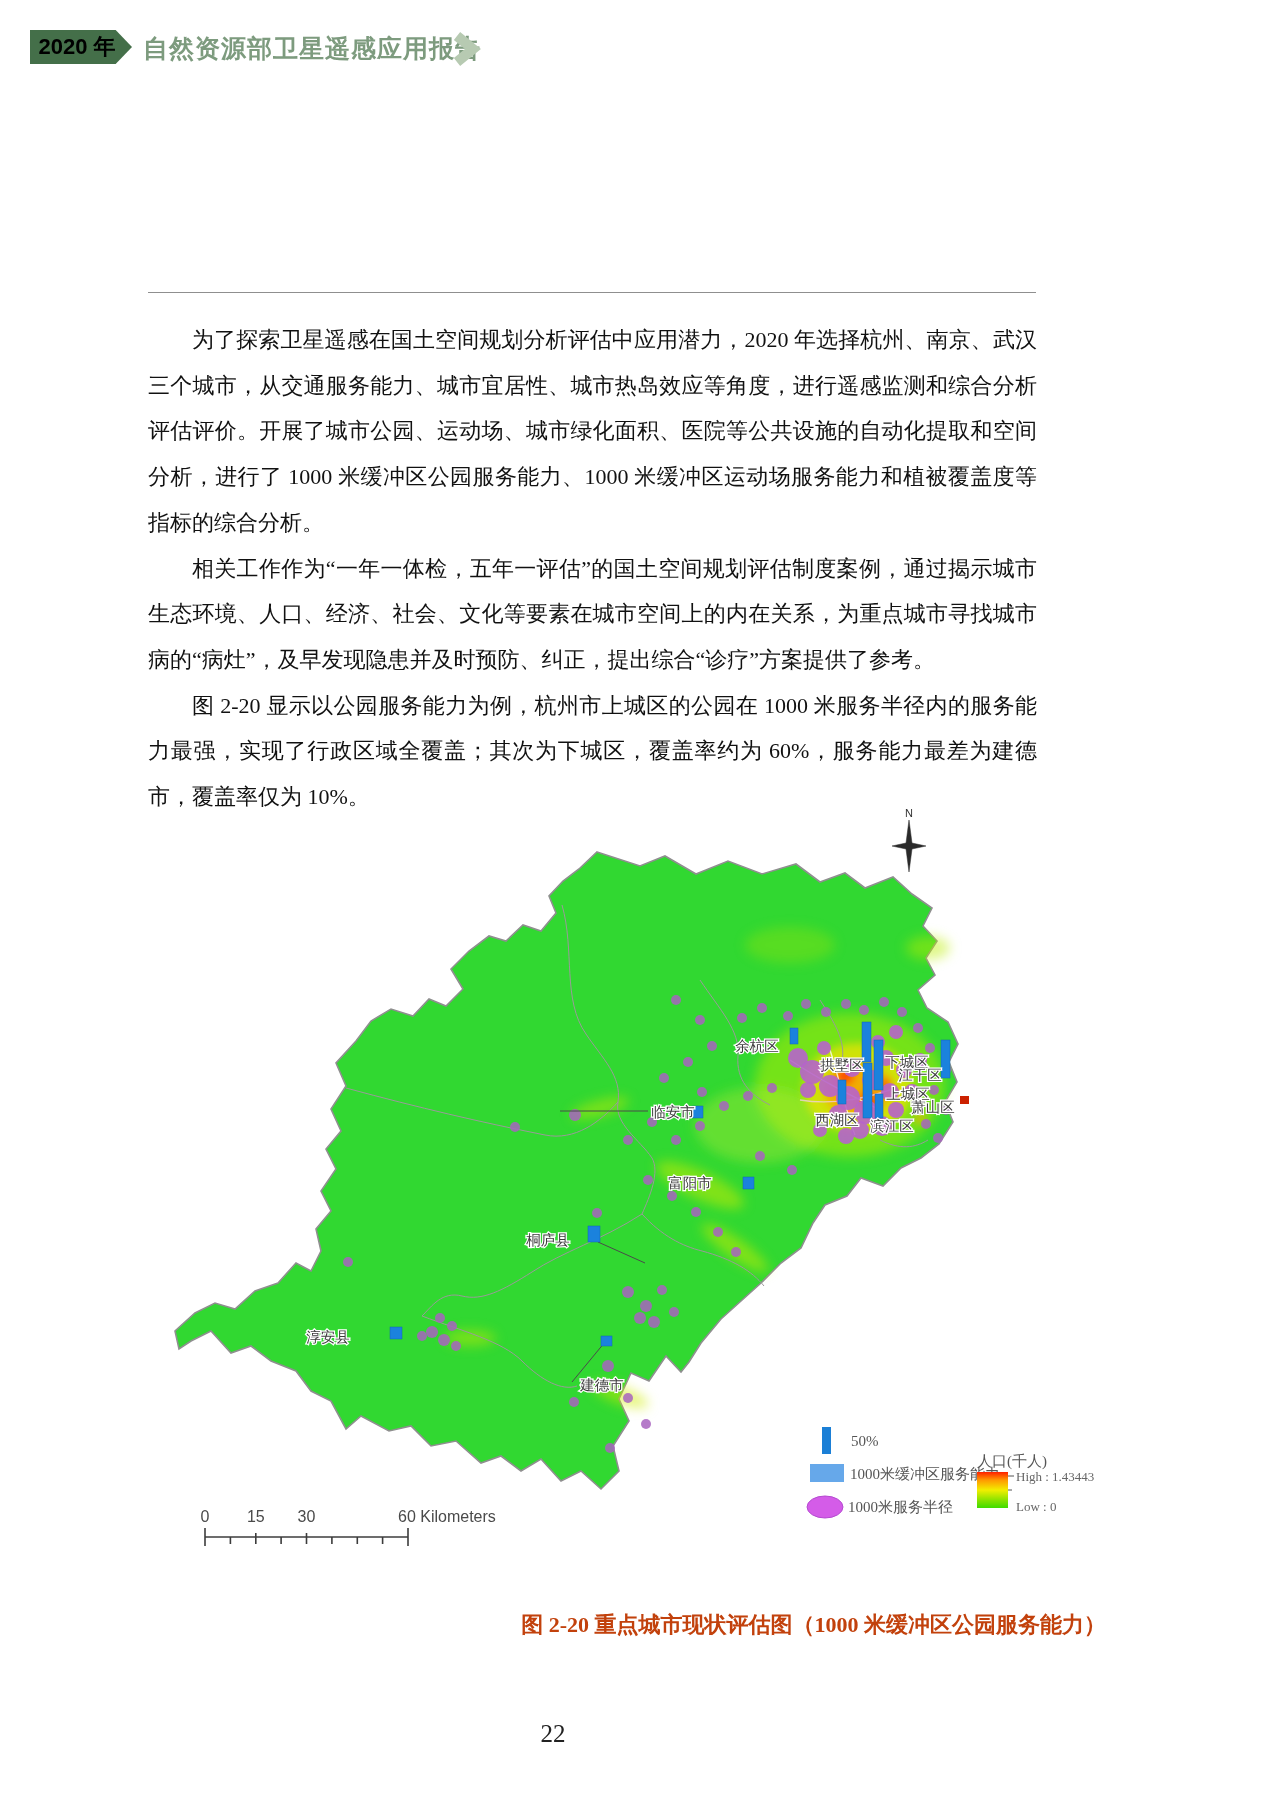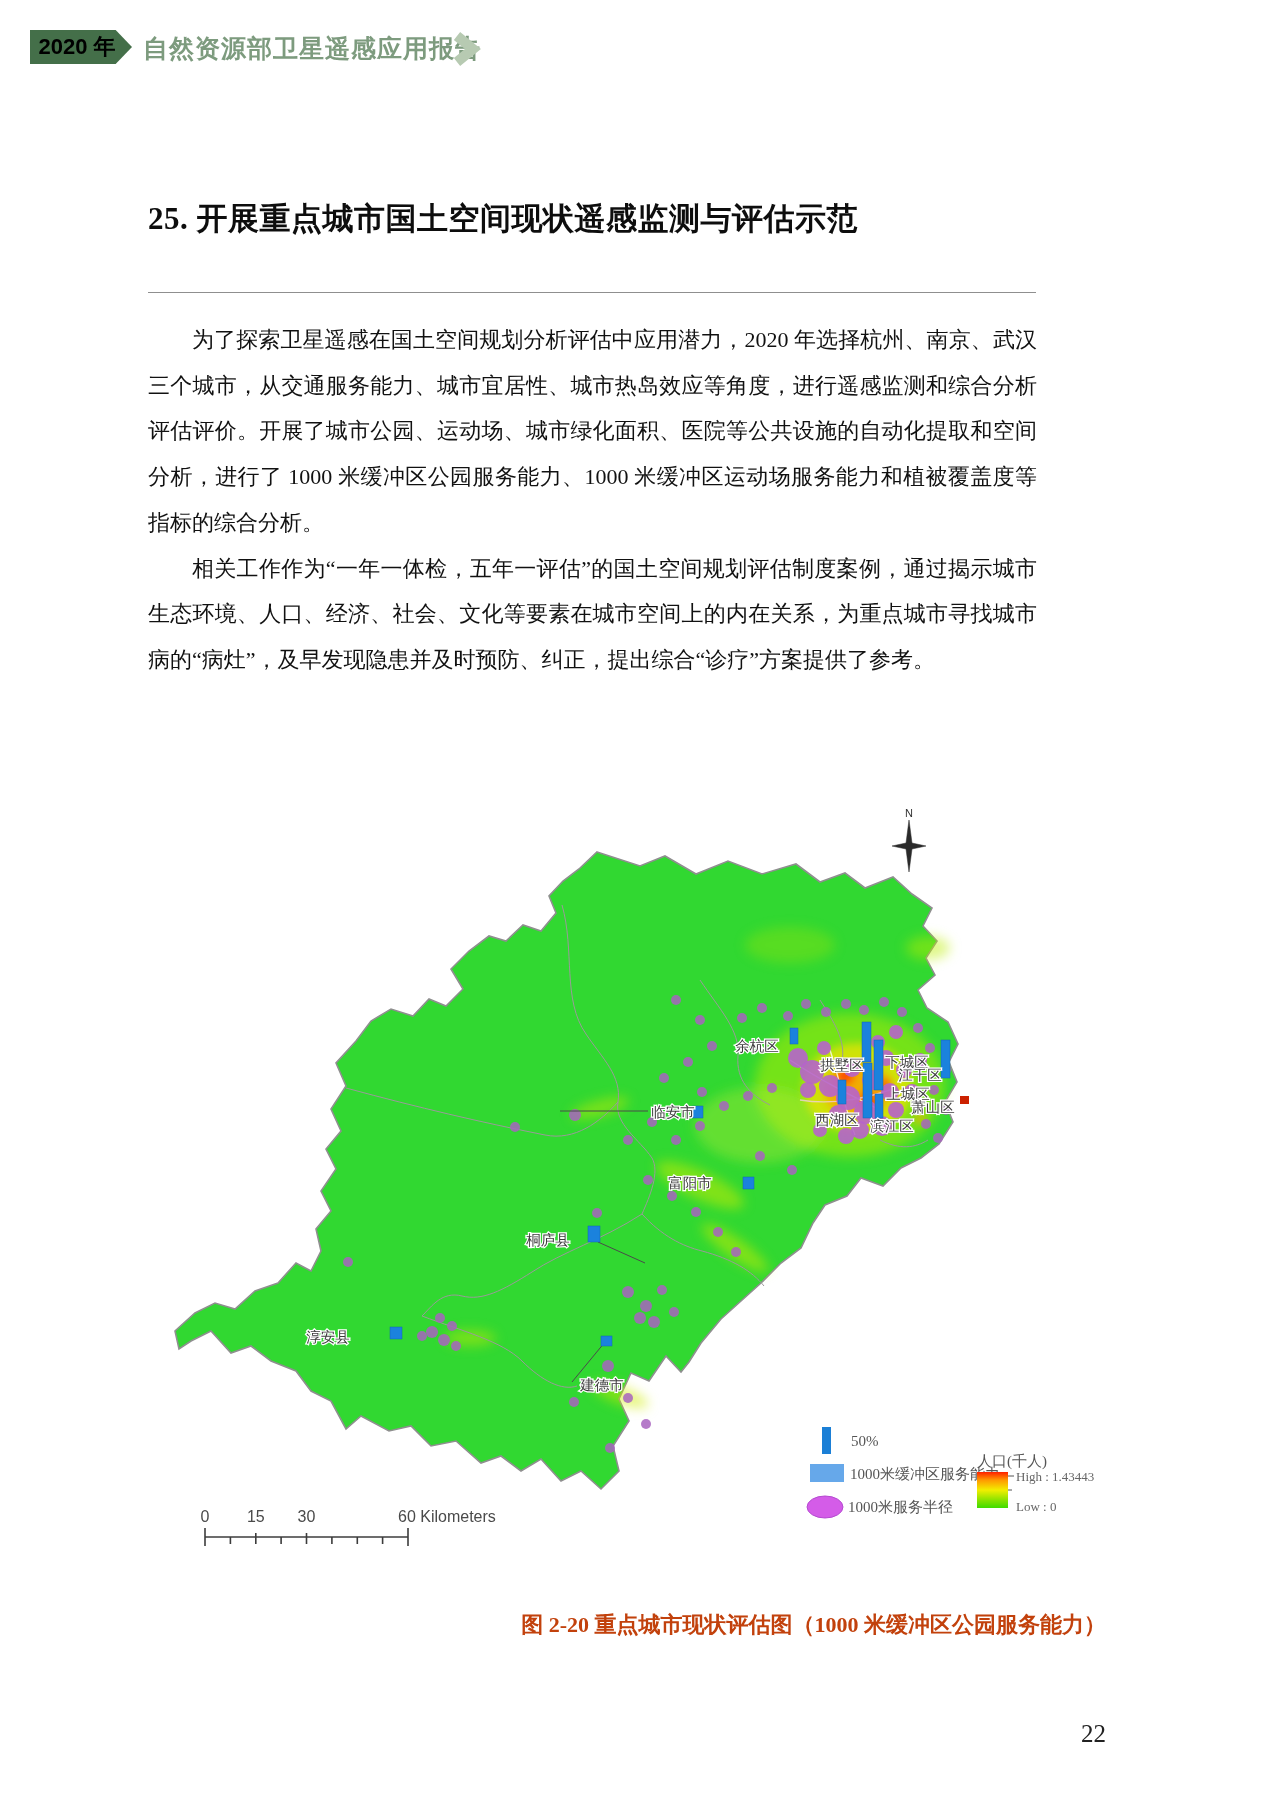--- a/index.html
+++ b/index.html
@@ -18,21 +18,21 @@
         font:bold 31px "Liberation Serif",serif;color:#0d0d0d;letter-spacing:.5px;}
   .sec-rule{position:absolute;left:148px;top:292px;width:888px;height:1px;background:#8f8f8f;}
   
   .bodytext{position:absolute;left:148px;top:317px;width:889px;font-size:22px;
         line-height:45.7px;text-align:justify;}
   .bodytext p{margin:0;text-indent:2em;}
   
   .map-wrap{position:absolute;left:150px;top:800px;width:990px;height:760px;}
   .fig-caption{position:absolute;left:0;top:1562px;width:1106px;text-align:right;
         font:bold 22px "Liberation Serif",serif;color:#c2410c;margin-top:48px;}
-  .page-num{position:absolute;left:0;top:1720px;width:1106px;text-align:right;
+  .page-num{position:absolute;left:0;top:1720px;width:1106px;text-align:center;
         font:25px "Liberation Serif",serif;color:#222;}
   .maplabel{font:14.5px "Liberation Serif",serif;fill:#3d3d3d;paint-order:stroke;
         stroke:#ffffff;stroke-width:2.5px;text-anchor:middle;}
   .scalelabel{font:16px "Liberation Sans",sans-serif;fill:#4a4a4a;}
   .legendlabel{font:15px "Liberation Serif",serif;fill:#555;}
   .legendsmall{font:13px "Liberation Serif",serif;fill:#666;}
 </style>
 </head>
 <body>
 
@@ -41,26 +41,26 @@
   <div class="hdr-badge">
     <span>2020 年</span>
   </div>
   <div class="hdr-title">自然资源部卫星遥感应用报告</div>
   <div class="hdr-chevron">
     <svg width="34" height="34" viewBox="0 0 34 34">
       <polyline points="8,4 24,17 8,30" fill="none" stroke="#b7cab2" stroke-width="10"></polyline>
     </svg>
   </div>
 
-  <h1 class="sec-title">25. 开展重点城市国土空间现状遥感监测与评估示范</h1>
   <div class="sec-rule"></div>
 
   <div class="bodytext">
     <p>为了探索卫星遥感在国土空间规划分析评估中应用潜力，2020 年选择杭州、南京、武汉三个城市，从交通服务能力、城市宜居性、城市热岛效应等角度，进行遥感监测和综合分析评估评价。开展了城市公园、运动场、城市绿化面积、医院等公共设施的自动化提取和空间分析，进行了 1000 米缓冲区公园服务能力、1000 米缓冲区运动场服务能力和植被覆盖度等指标的综合分析。</p>
     <p>相关工作作为“一年一体检，五年一评估”的国土空间规划评估制度案例，通过揭示城市生态环境、人口、经济、社会、文化等要素在城市空间上的内在关系，为重点城市寻找城市病的“病灶”，及早发现隐患并及时预防、纠正，提出综合“诊疗”方案提供了参考。</p>
+    <p>图 2-20 显示以公园服务能力为例，杭州市上城区的公园在 1000 米服务半径内的服务能力最强，实现了行政区域全覆盖；其次为下城区，覆盖率约为 60%，服务能力最差为建德市，覆盖率仅为 10%。</p>
   </div>
 
   <div class="map-wrap">
     <svg id="map-svg" width="990" height="760" viewBox="150 800 990 760">
       <defs>
         <filter id="blur6" x="-40%" y="-40%" width="180%" height="180%">
             <feGaussianBlur stdDeviation="6"></feGaussianBlur>
           </filter>
         <filter id="blur4" x="-40%" y="-40%" width="180%" height="180%">
             <feGaussianBlur stdDeviation="4"></feGaussianBlur>

